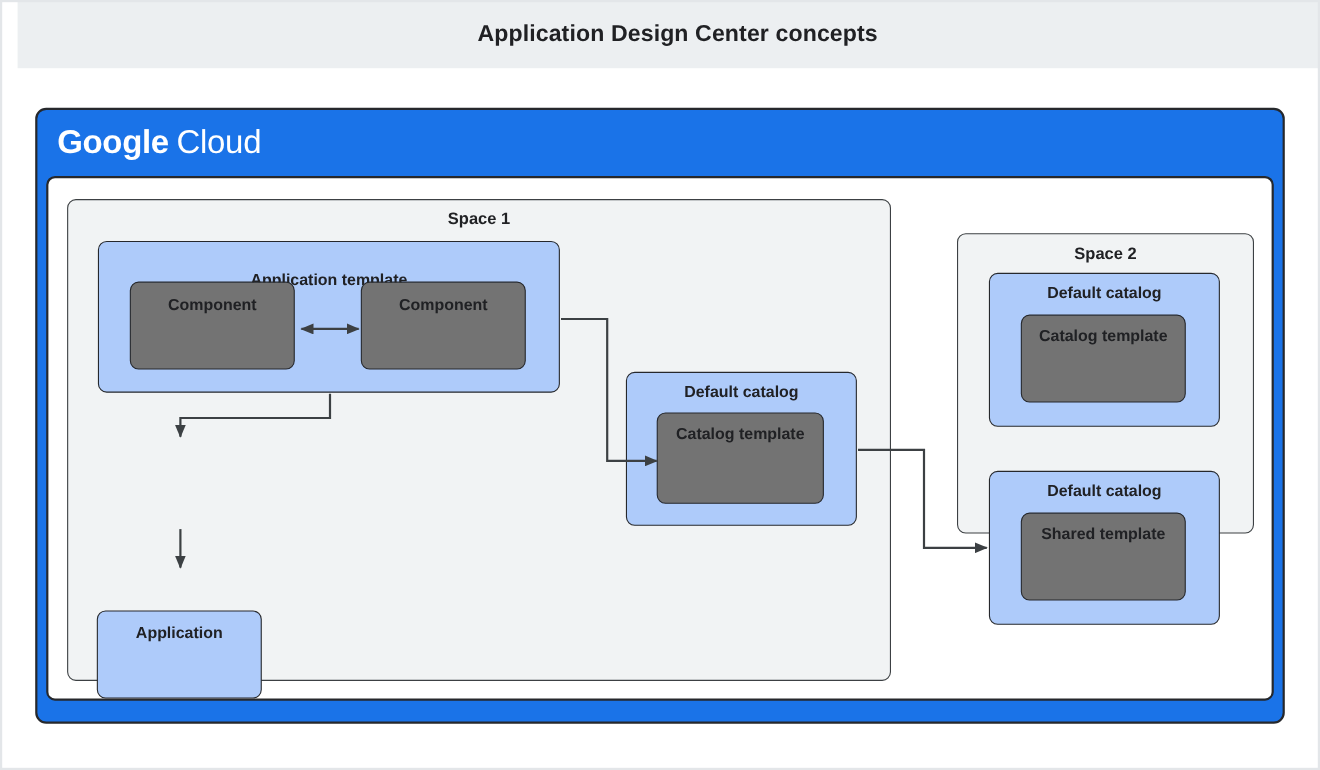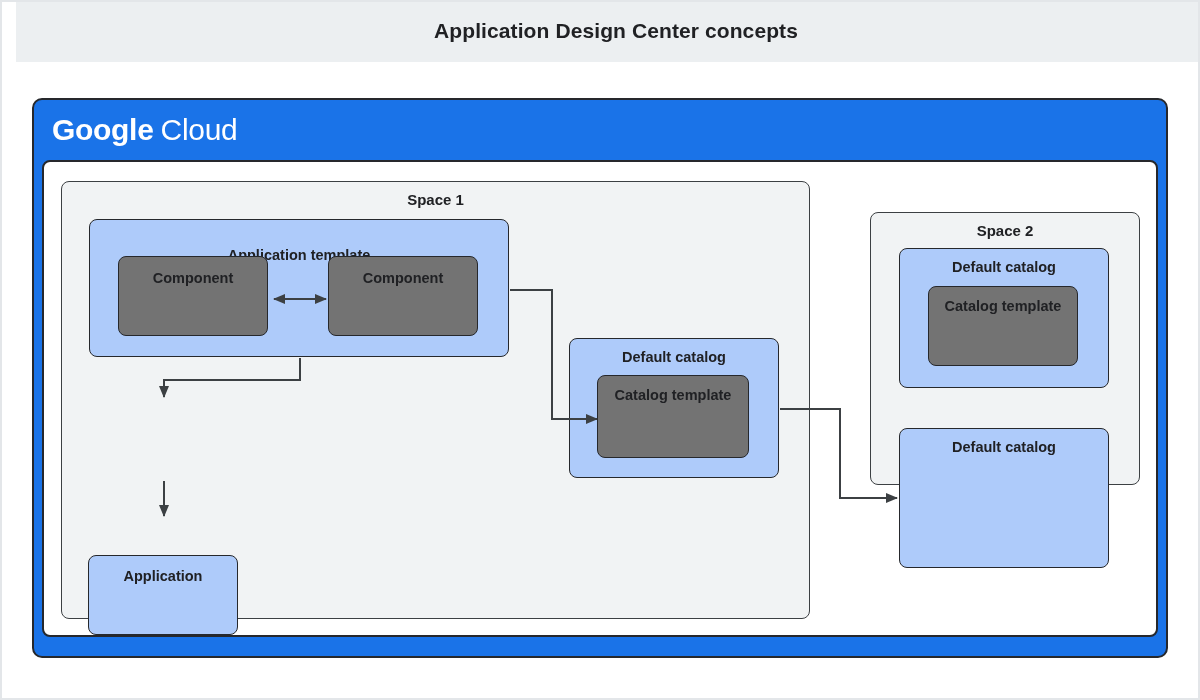--- a/index.html
+++ b/index.html
@@ -163,20 +163,23 @@
 
         <div class="node-blue default-catalog-2">
           <span class="node-label">Default catalog</span>
           <div class="node-gray catalog-template-2">
             <span class="node-label">Catalog template</span>
           </div>
         </div>
 
         <div class="node-blue shared-catalog">
           <span class="node-label">Default catalog</span>
+          <div class="node-gray shared-template">
+            <span class="node-label">Shared template</span>
+          </div>
         </div>
       </div>
 
     </div>
   </div>
 
   <svg class="connector-layer" width="1200" height="700" viewBox="0 0 1200 700" xmlns="http://www.w3.org/2000/svg">
     <defs>
       <marker id="arrow" viewBox="0 0 12 10" refX="11" refY="5" markerWidth="12" markerHeight="10" markerUnits="userSpaceOnUse" orient="auto-start-reverse">
         <path d="M0,0 L12,5 L0,10 Z"></path>

